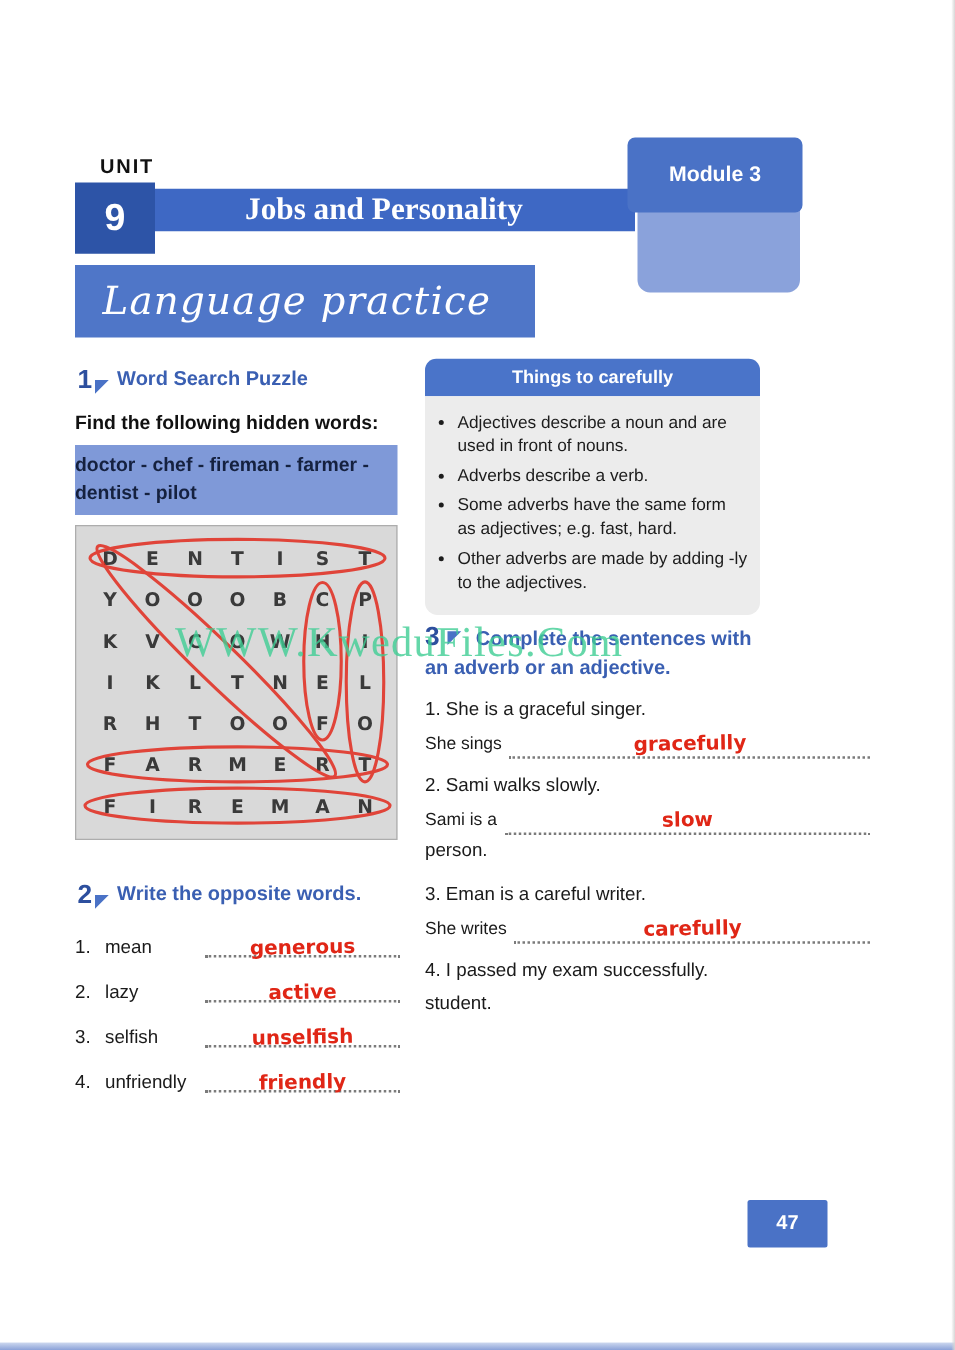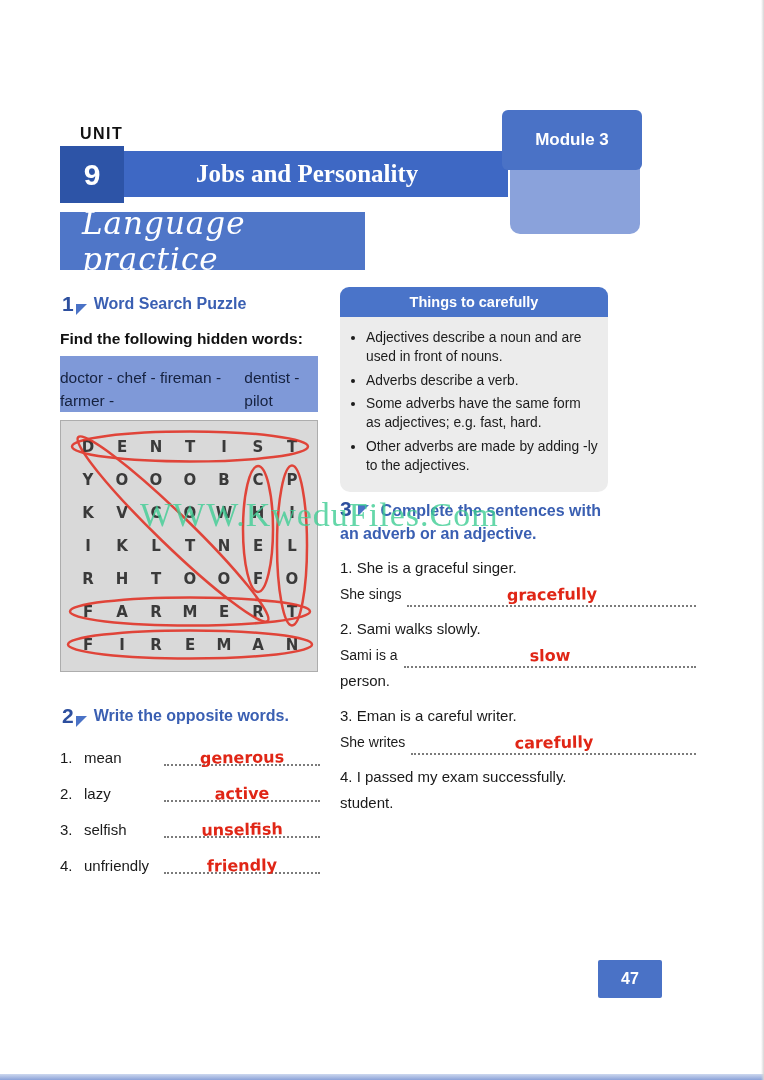--- a/index.html
+++ b/index.html
@@ -5,33 +5,33 @@
   * { margin:0; padding:0; box-sizing:border-box; }
   html,body { background:#ffffff; }
   .page {
     position:relative; width:764px; height:1080px; background:#fff;
     font-family:"Liberation Sans", sans-serif; overflow:hidden;
   }
   
   .unit-label { position:absolute; left:80px; top:125px; font-size:16px; font-weight:bold; letter-spacing:1.5px; color:#111; }
   .module-tab-light { position:absolute; left:510px; top:114px; width:130px; height:120px; background:#8aa2db; border-radius:10px; z-index:1; }
   .module-box { position:absolute; left:502px; top:110px; width:140px; height:60px; background:#4a72c6; border-radius:6px; z-index:3; display:flex; align-items:center; justify-content:center; color:#fff; font-weight:bold; font-size:17px; }
-  .title-banner { position:absolute; left:60px; top:151px; width:448px; height:46px; background:#3e68c4; z-index:2; display:flex; align-items:center; padding-left:136px; }
+  .title-banner { position:absolute; left:60px; top:151px; width:448px; height:34px; background:#3e68c4; z-index:2; display:flex; align-items:center; padding-left:136px; }
   .title-banner .title-text { color:#fff; font-family:"Liberation Serif", serif; font-weight:bold; font-size:25px; }
   .nine-box { position:absolute; left:60px; top:146px; width:64px; height:57px; background:#2d54a7; z-index:4; display:flex; align-items:center; justify-content:center; color:#fff; font-size:30px; font-weight:bold; }
-  .lang-banner { position:absolute; left:60px; top:212px; width:305px; height:58px; background:#4f76c8; display:flex; align-items:center; padding-left:22px; }
+  .lang-banner { position:absolute; left:60px; top:212px; width:368px; height:58px; background:#4f76c8; display:flex; align-items:center; padding-left:22px; }
   .lang-banner .lang-text { color:#fff; font-family:"DejaVu Serif", serif; font-style:italic; font-size:31px; letter-spacing:1px; }
   
   .sec-head { position:absolute; display:flex; align-items:center; }
   .sec-num { font-size:21px; font-weight:bold; color:#2d4f9e; }
   .flag { display:inline-block; width:0; height:0; border-top:11px solid #4a72c6; border-right:11px solid transparent; margin:10px 7px 0 2px; }
   .sec-title { font-size:16px; font-weight:bold; color:#3a5fb2; }
   
   .instruction { position:absolute; left:60px; top:330px; font-size:15.5px; font-weight:bold; color:#111; }
-  .words-box { position:absolute; left:60px; top:356px; width:258px; height:56px; background:#7f99d8; display:flex; flex-direction:row; align-items:flex-end; justify-content:center; }
+  .words-box { position:absolute; left:60px; top:356px; width:258px; height:56px; background:#7f99d8; display:flex; flex-direction:column; align-items:flex-start; justify-content:center;font-weight:bold; }
   .words-box div { font-size:15.5px; color:#15213f; line-height:1.45; }
   .wsg-box { position:absolute; left:60px; top:420px; width:258px; height:252px; background:#d9d9d9; border:1px solid #adadad; }
   .wsg-grid { position:absolute; left:0; top:0; display:grid; grid-template-columns:repeat(7,34px); grid-auto-rows:33px; padding:9px 10px; }
   .wsg-cell { display:flex; align-items:center; justify-content:center; font-family:"DejaVu Sans", sans-serif; font-weight:bold; font-size:15px; color:#3a3a3a; }
   .wsg-ovals { position:absolute; left:0; top:0; overflow:visible; }
   
   .remember-head { position:absolute; left:340px; top:287px; width:268px; height:30px; background:#4a74c9; border-radius:9px 9px 0 0; display:flex; align-items:center; justify-content:center; color:#fff; font-weight:bold; font-size:14.5px; }
   .remember-body { position:absolute; left:340px; top:317px; width:268px; background:#ececec; border-radius:0 0 10px 10px; padding:11px 10px 13px 12px; }
   .remember-body ul { list-style:disc; padding-left:14px; }
   .remember-body li { font-size:13.8px; color:#1c1c1c; line-height:1.4; margin-bottom:4px; }

